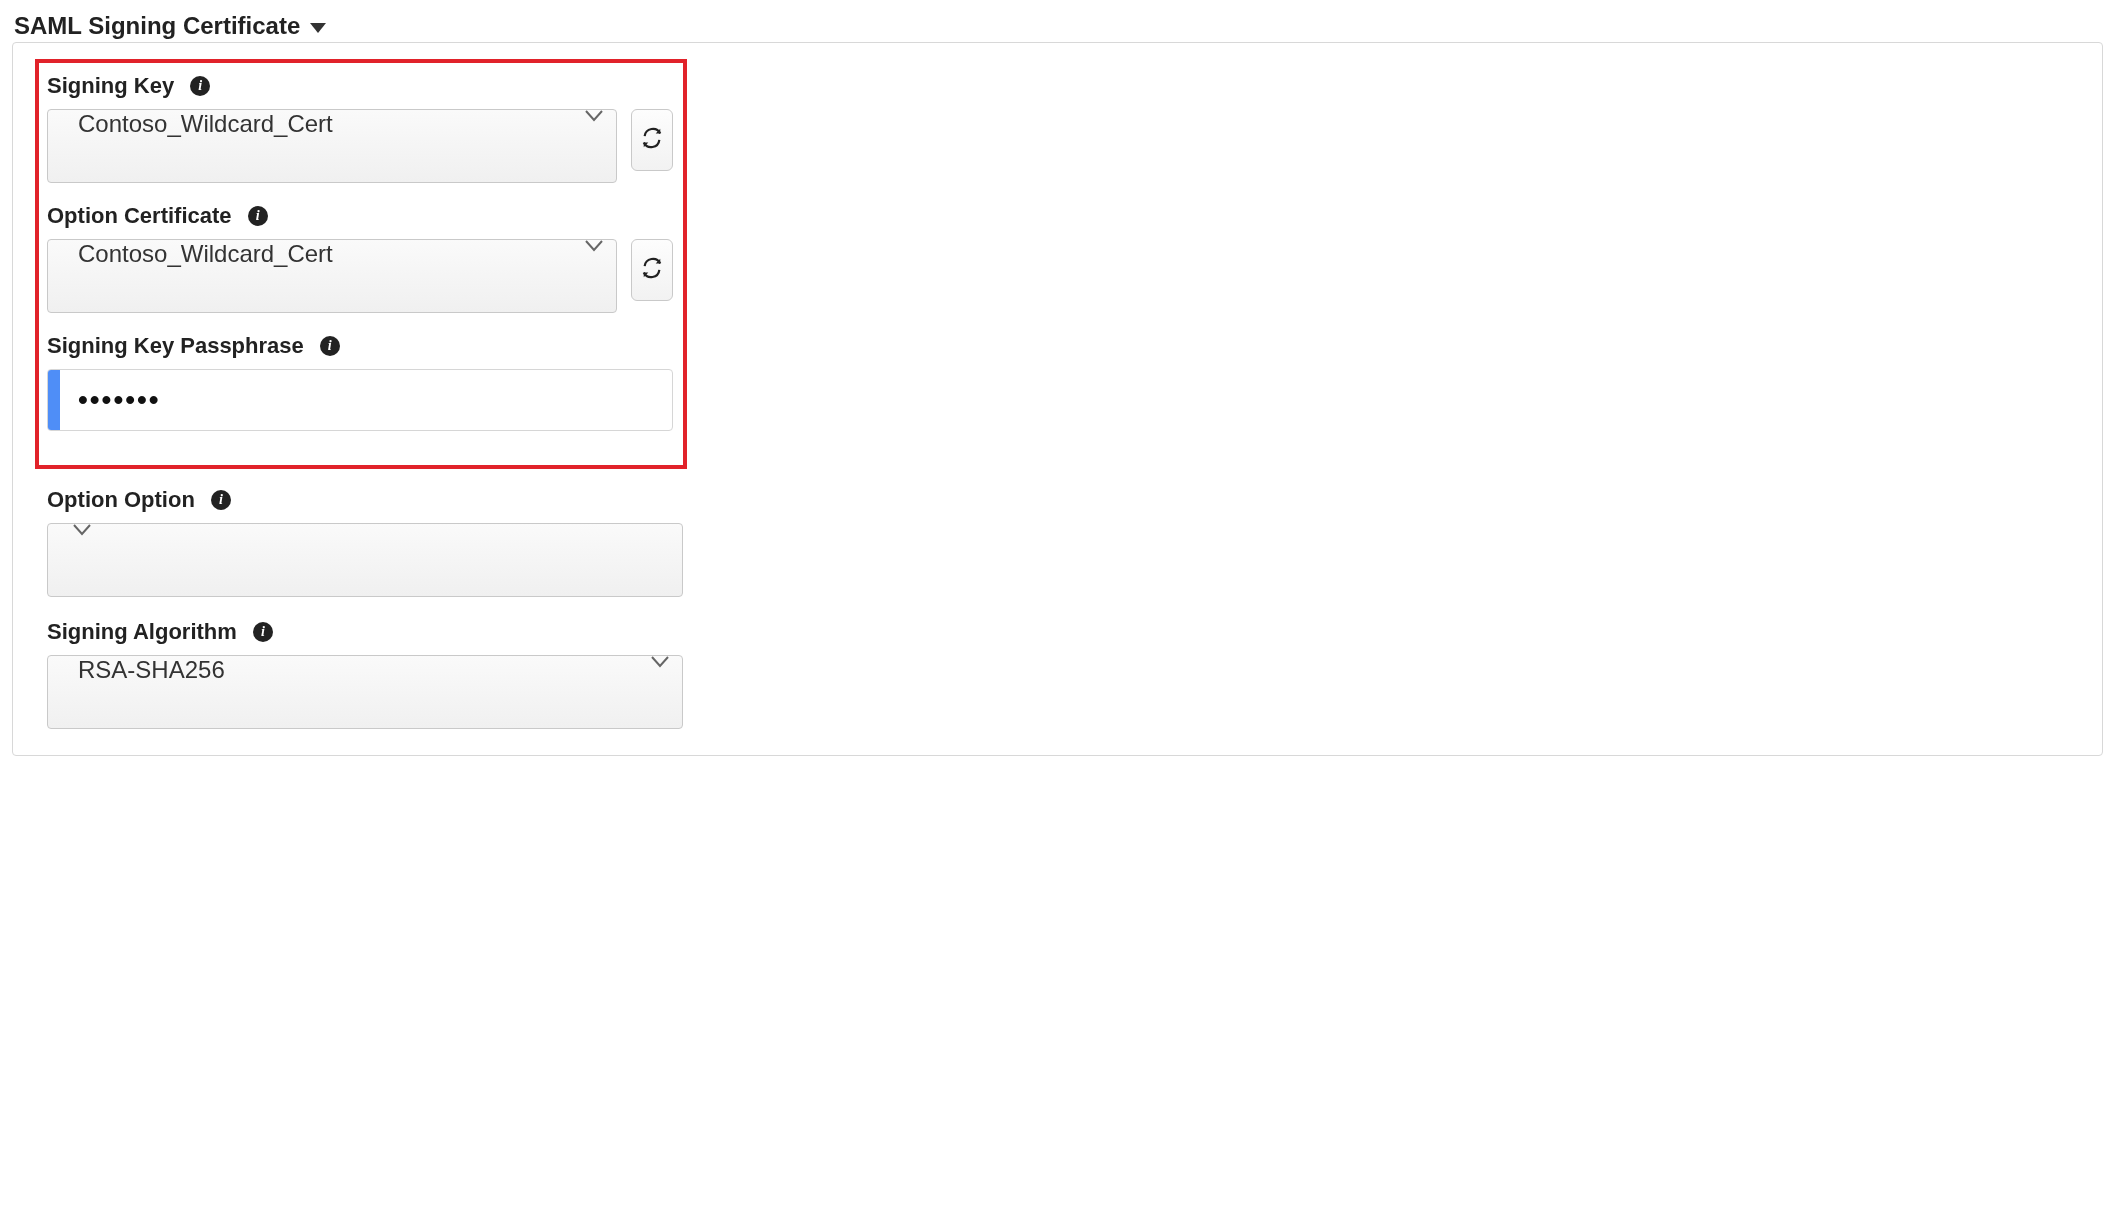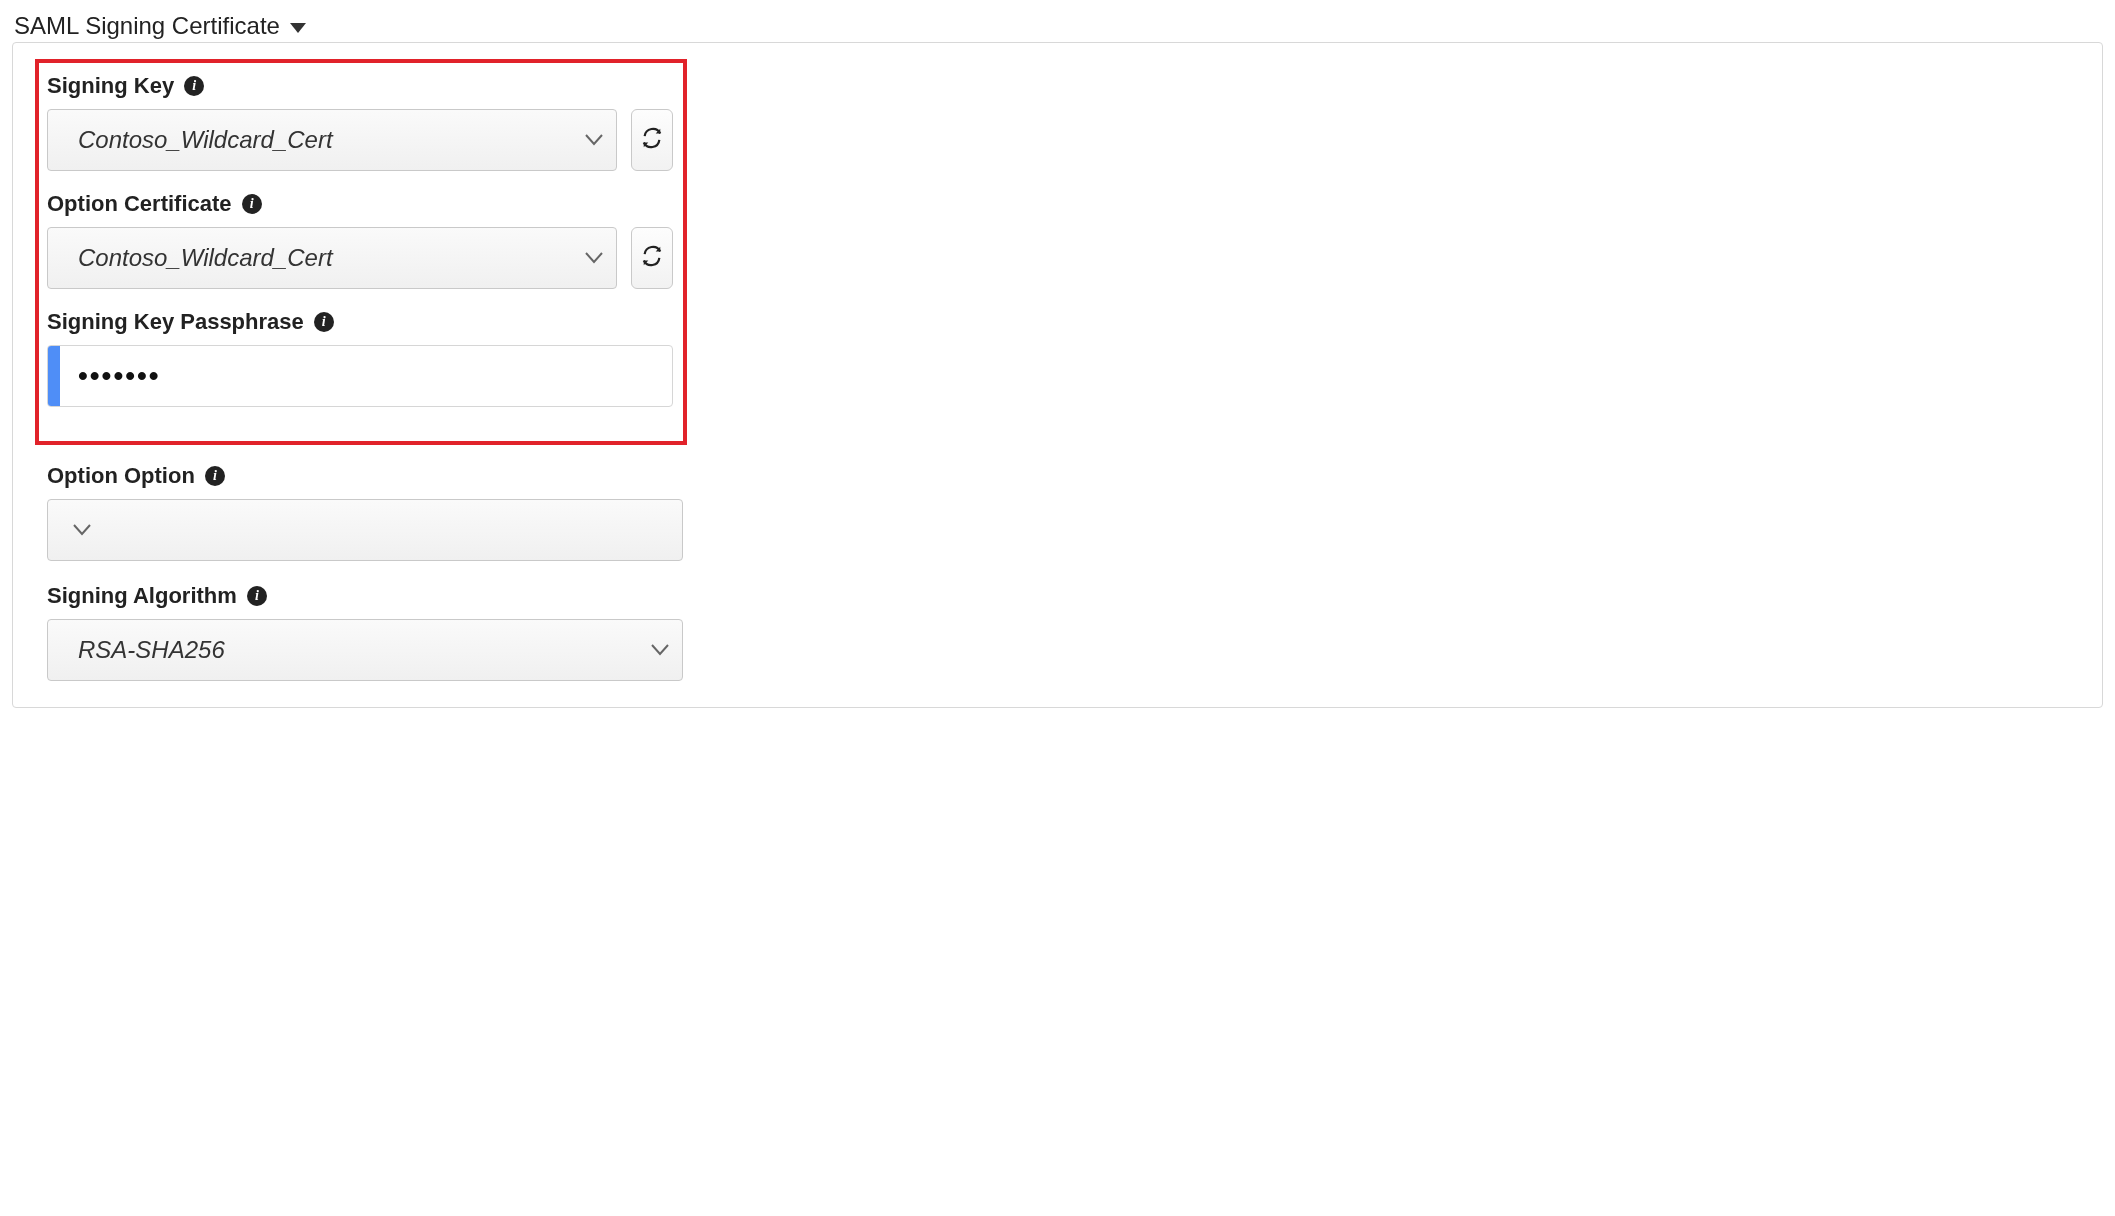--- a/index.html
+++ b/index.html
@@ -7,21 +7,21 @@
       font-family: -apple-system, BlinkMacSystemFont, "Segoe UI", Helvetica, Arial, sans-serif;
       background: #fff;
       padding: 12px;
       font-size: 20px;
       color: #222;
     }
     .section-header {
       display: flex;
       align-items: center;
       gap: 10px;
-      font-weight: 400;
+      font-weight: 700;
       font-size: 24px;
       margin-bottom: 2px;
       padding-left: 2px;
     }
     .caret-down {
       width: 0; height: 0;
       border-left: 8px solid transparent;
       border-right: 8px solid transparent;
       border-top: 10px solid #333;
       margin-top: 4px;
@@ -37,21 +37,21 @@
       margin: -14px 0 18px -12px;
       width: 652px;
     }
     .field { margin-bottom: 20px; }
     .field:last-child { margin-bottom: 0; }
     .field-label {
       font-weight: 700;
       font-size: 22px;
       display: flex;
       align-items: center;
-      gap: 10px;
+      gap: 16px;
       margin-bottom: 10px;
       color: #222;
     }
     .info-icon {
       width: 20px; height: 20px;
       border-radius: 50%;
       background: #222;
       color: #fff;
       display: inline-flex;
       align-items: center;
@@ -62,28 +62,27 @@
       font-size: 14px;
       line-height: 1;
     }
     .control-row {
       display: flex;
       align-items: stretch;
       gap: 14px;
     }
     .select-wrap {
       display: flex;
-      align-items: center;
+      align-items: flex-start;
       background: linear-gradient(#fafafa, #f0f0f0);
       border: 1px solid #c9c9c9;
       border-radius: 4px;
-      height: 62px;
+      height: 74px;
       width: 624px;
       overflow: hidden;
-      font-style: italic;
     }
     .blue-bar {
       width: 12px;
       background: #4f8ef7;
       flex: none;
     }
     .select-text {
       flex: 1;
       display: flex;
       align-items: center;

